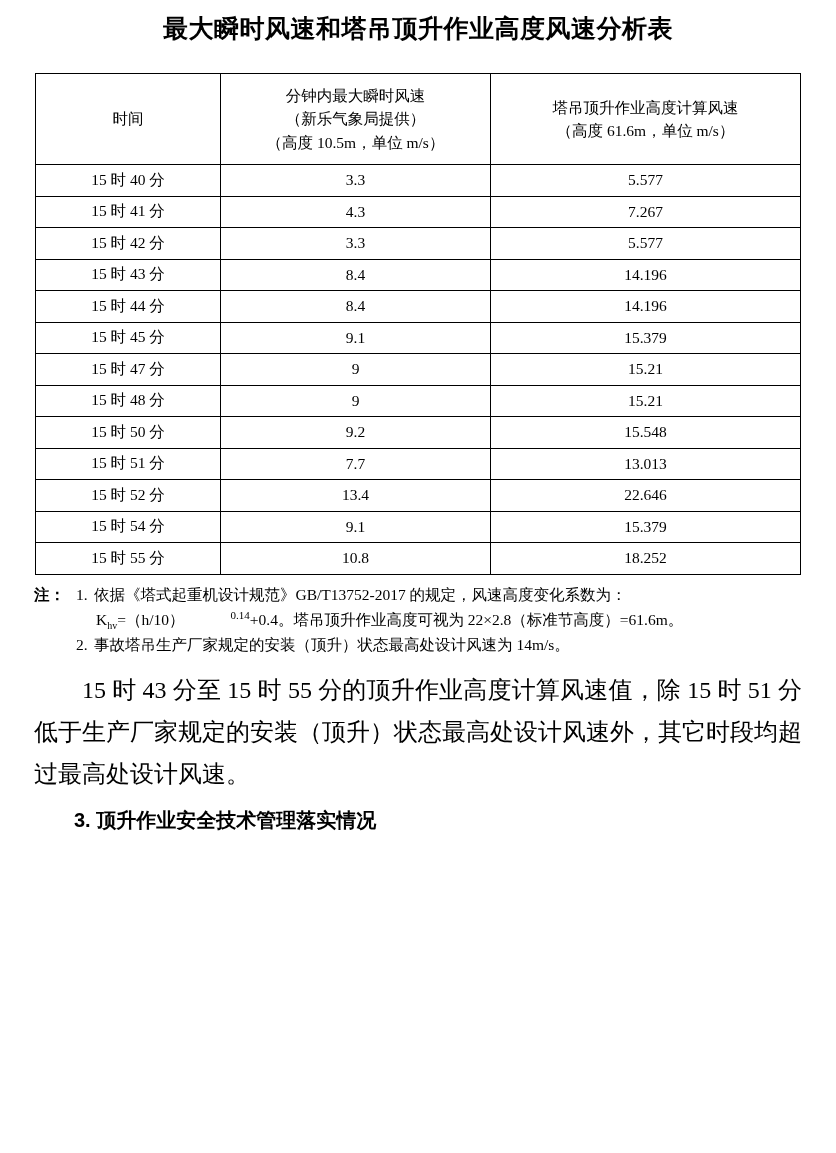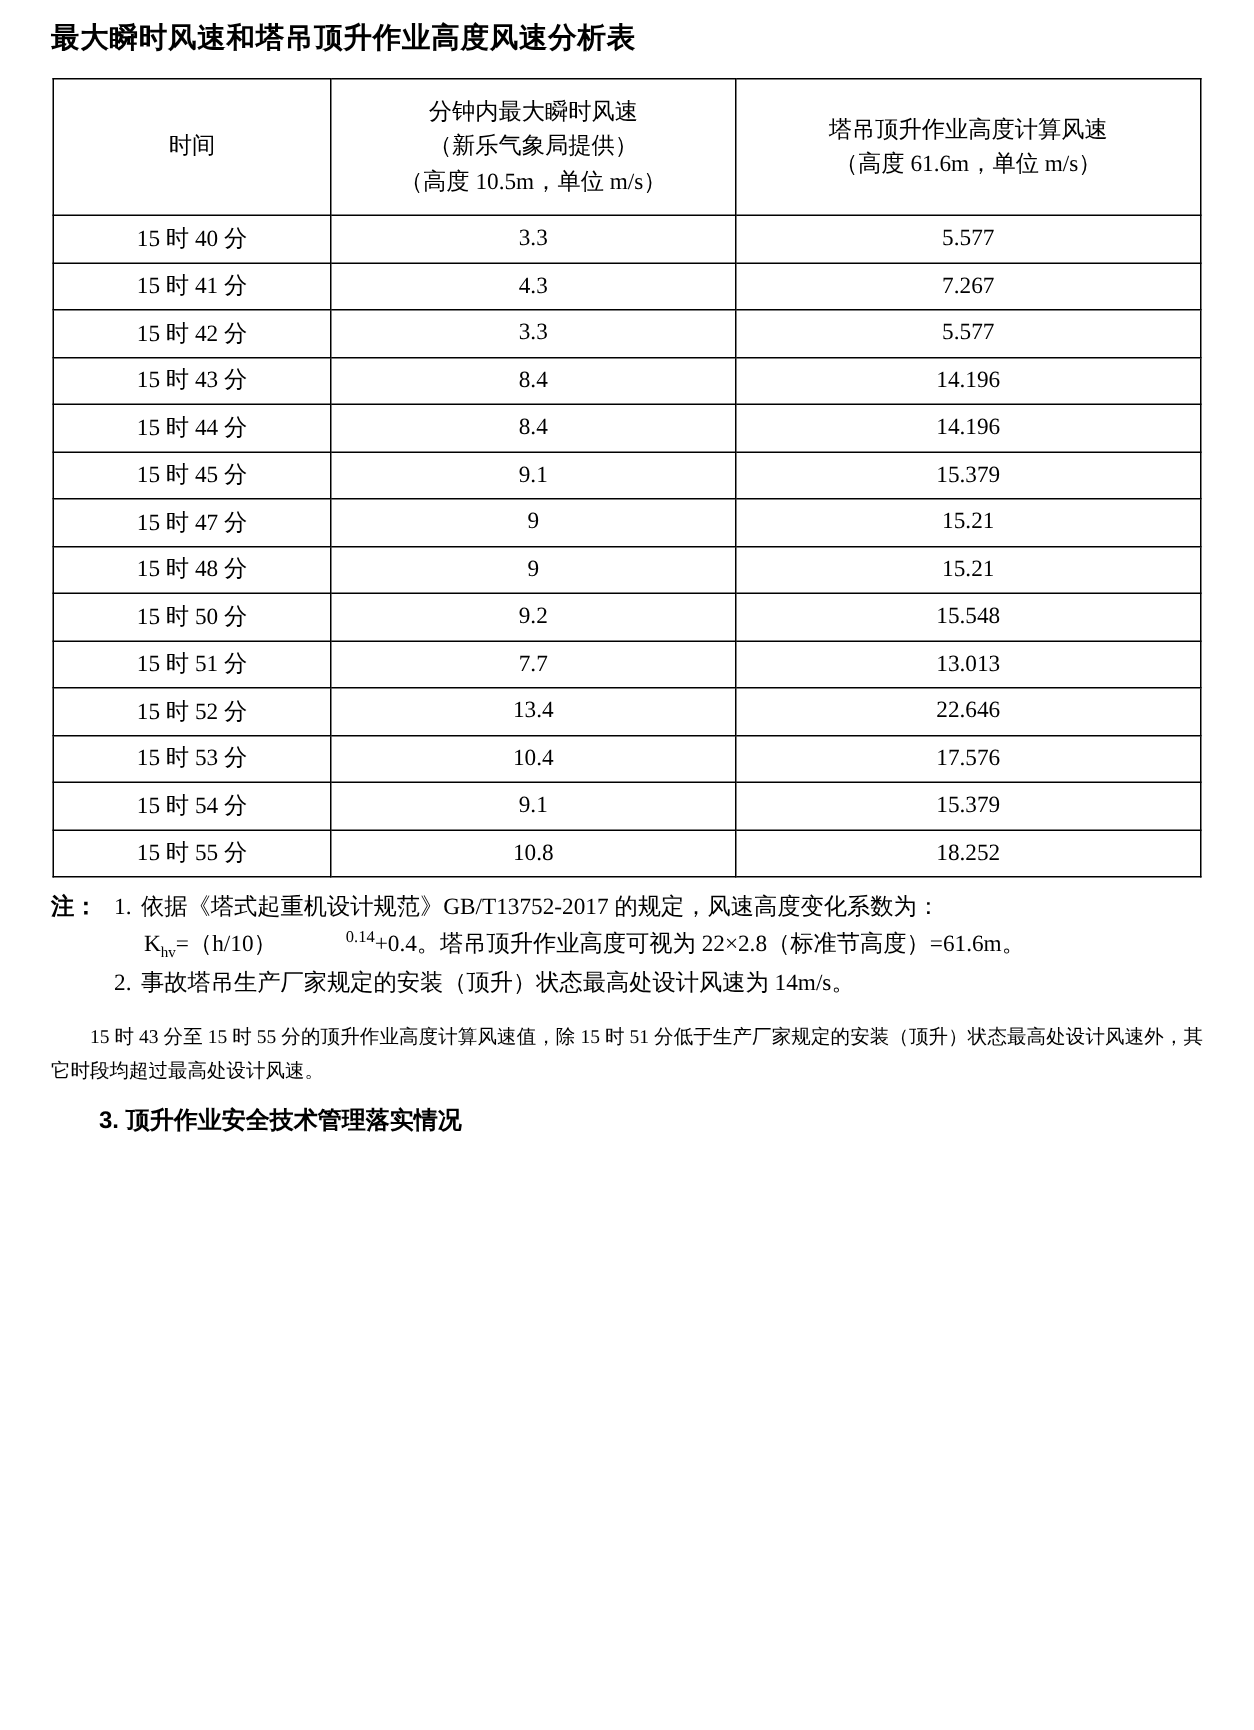--- a/index.html
+++ b/index.html
@@ -15,26 +15,27 @@
     overflow: hidden;
   }
   .page {
     position: relative;
     width: 836px;
     height: 1153px;
     box-sizing: border-box;
     padding: 0 34px;
   }
   .doc-title {
+    text-align: center;
     font-family: "Liberation Sans", "DejaVu Sans", sans-serif;
     font-weight: bold;
-    font-size: 19px;
+    font-size: 25px;
     letter-spacing: 0.5px;
     margin-top: 12px;
-    margin-bottom: 14px;
+    margin-bottom: 28px;
   }
   table.wind-table {
     border-collapse: collapse;
     width: 765px;
     margin: 0 auto;
     table-layout: fixed;
   }
   table.wind-table td, table.wind-table th {
     border: 1px solid #000000;
     font-weight: normal;
@@ -82,31 +83,31 @@
   .note-cont {
     display: block;
     padding-left: 62px;
   }
   sup {
     font-size: 11px;
     vertical-align: super;
     margin-left: 46px;
   }
   .body-para {
-    font-size: 13px;
+    font-size: 24px;
     line-height: 1.75;
     text-align: justify;
     text-justify: inter-ideograph;
     text-indent: 2em;
     margin: 12px 0 0 0;
   }
   .section-head {
     font-family: "Liberation Sans", "DejaVu Sans", sans-serif;
     font-weight: bold;
-    font-size: 16px;
+    font-size: 20px;
     text-indent: 2em;
     margin: 12px 0 0 0;
   }
 </style>
 </head>
 <body>
 
 <div class="page">
 
   <div class="doc-title">最大瞬时风速和塔吊顶升作业高度风速分析表</div>
@@ -183,25 +184,20 @@
           <td>15 时 51 分</td>
           <td>7.7</td>
           <td>13.013</td>
         </tr>
         <tr>
           <td>15 时 52 分</td>
           <td>13.4</td>
           <td>22.646</td>
         </tr>
         <tr>
-          <td>15 时 53 分</td>
-          <td>10.4</td>
-          <td>17.576</td>
-        </tr>
-        <tr>
           <td>15 时 54 分</td>
           <td>9.1</td>
           <td>15.379</td>
         </tr>
         <tr>
           <td>15 时 55 分</td>
           <td>10.8</td>
           <td>18.252</td>
         </tr>
       </tbody>

